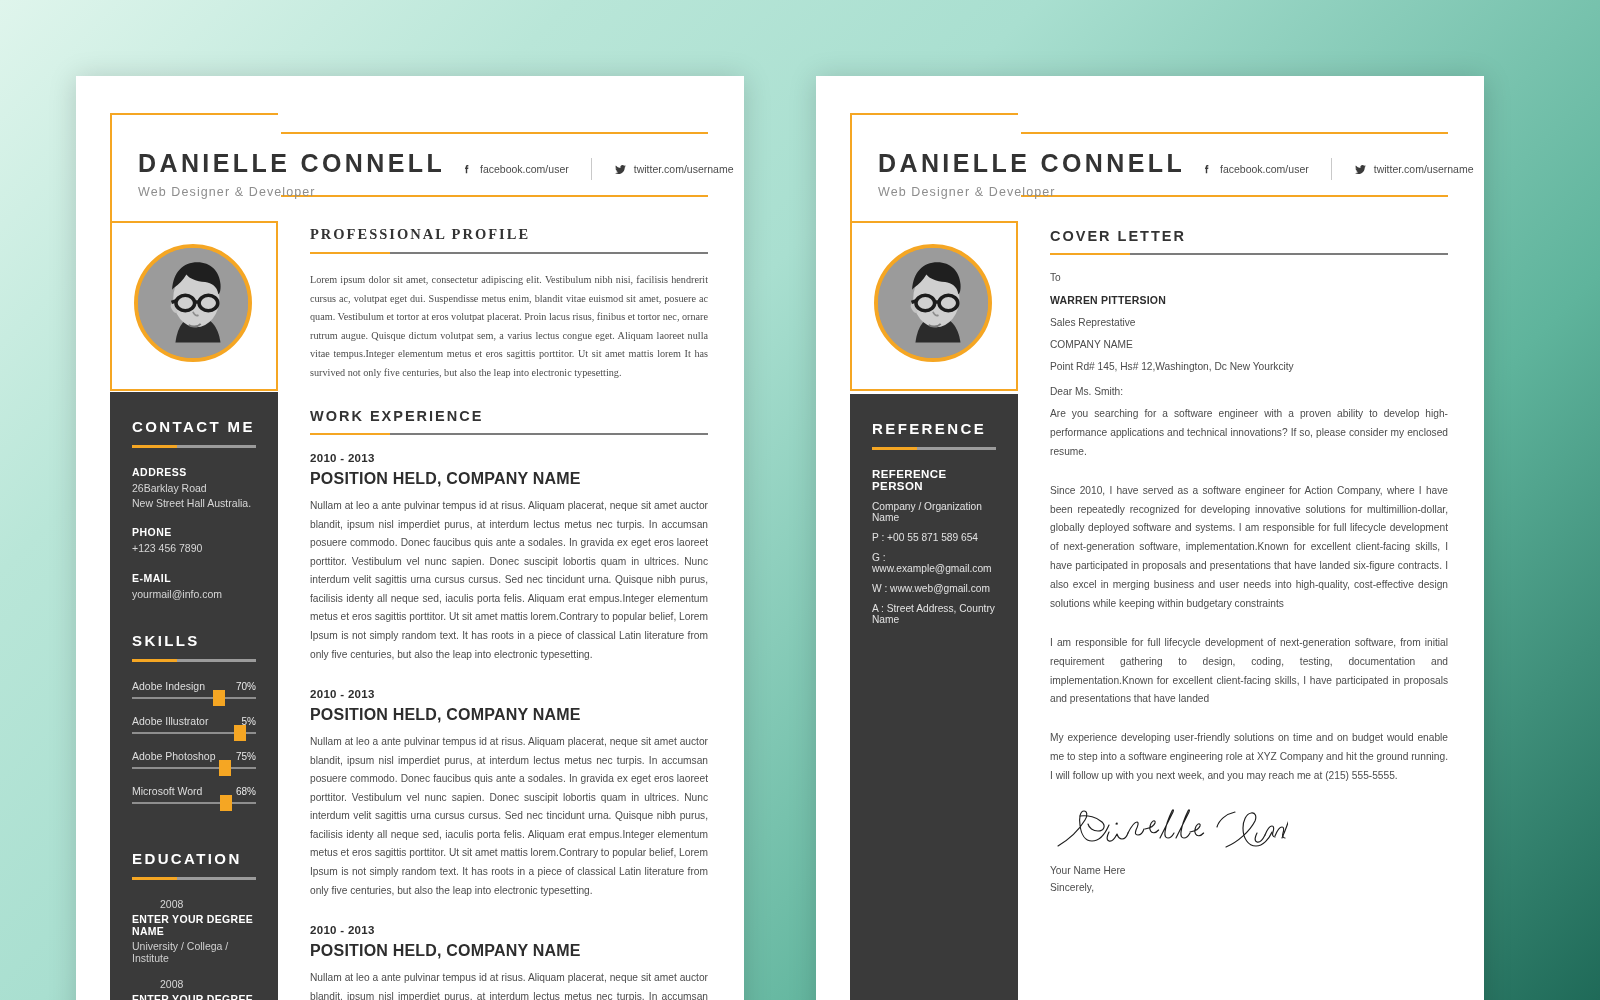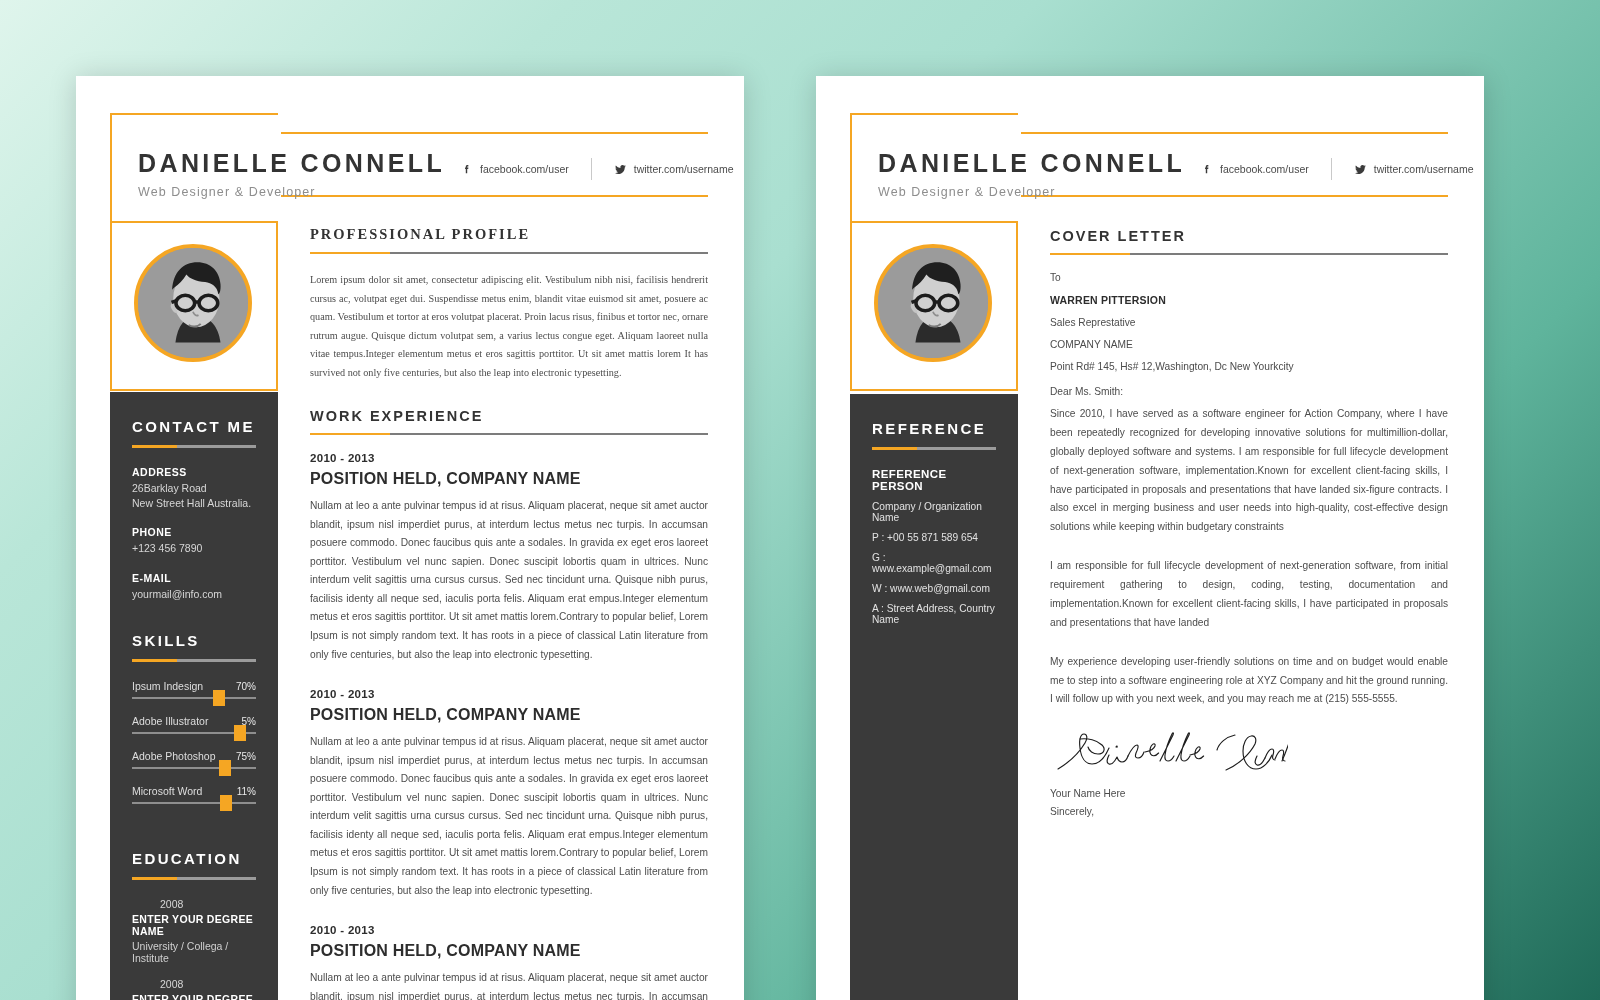--- a/index.html
+++ b/index.html
@@ -283,21 +283,21 @@
 
         <div class="sb-label">E-MAIL</div>
         <div class="sb-text">yourmail@info.com</div>
         <div class="sb-gap-lg"></div>
 
         <div class="sb-head">SKILLS</div>
         <div class="rule-split"></div>
         <div id="skills-list">
             <div class="skill">
               <div class="skill-top">
-                <span class="skill-name">Ipsum Indesign</span>
+                <span class="skill-name">Adobe Indesign</span>
                 <span class="skill-pct">70%</span>
               </div>
               <div class="skill-track">
                 <span class="skill-knob" style="left: 70%;"></span>
               </div>
             </div>
             <div class="skill">
               <div class="skill-top">
                 <span class="skill-name">Adobe Illustrator</span>
                 <span class="skill-pct">5%</span>
@@ -311,21 +311,21 @@
                 <span class="skill-name">Adobe Photoshop</span>
                 <span class="skill-pct">75%</span>
               </div>
               <div class="skill-track">
                 <span class="skill-knob" style="left: 75%;"></span>
               </div>
             </div>
             <div class="skill">
               <div class="skill-top">
                 <span class="skill-name">Microsoft Word</span>
-                <span class="skill-pct">11%</span>
+                <span class="skill-pct">68%</span>
               </div>
               <div class="skill-track">
                 <span class="skill-knob" style="left: 76%;"></span>
               </div>
             </div>
           </div>
 
         <div class="sb-gap-lg"></div>
         <div class="sb-head">EDUCATION</div>
         <div class="rule-split"></div>
@@ -433,20 +433,21 @@
         <div class="ref-line">P : +00 55 871 589 654</div>
         <div class="ref-line">G : www.example@gmail.com</div>
         <div class="ref-line">W : www.web@gmail.com</div>
         <div class="ref-line">A : Street Address, Country Name</div>
       </div>
     </div>
 
     <div class="main-col" style="left:234px; top:310px; width:398px;">
       <div class="cl-greet">Dear Ms. Smith:</div>
       <div id="letter-paragraphs">
+          <div class="cl-para">Are you searching for a software engineer with a proven ability to develop high-performance applications and technical innovations? If so, please consider my enclosed resume.</div>
           <div class="cl-para">Since 2010, I have served as a software engineer for Action Company, where I have been repeatedly recognized for developing innovative solutions for multimillion-dollar, globally deployed software and systems. I am responsible for full lifecycle development of next-generation software, implementation.Known for excellent client-facing skills, I have participated in proposals and presentations that have landed six-figure contracts. I also excel in merging business and user needs into high-quality, cost-effective design solutions while keeping within budgetary constraints</div>
           <div class="cl-para">I am responsible for full lifecycle development of next-generation software, from initial requirement gathering to design, coding, testing, documentation and implementation.Known for excellent client-facing skills, I have participated in proposals and presentations that have landed</div>
           <div class="cl-para">My experience developing user-friendly solutions on time and on budget would enable me to step into a software engineering role at XYZ Company and hit the ground running. I will follow up with you next week, and you may reach me at (215) 555-5555.</div>
         </div>
 
       <div class="signature">
         <svg width="238" height="46" viewBox="0 0 238 46">
           <g fill="none" stroke="#1d1d1d" stroke-width="1.15" stroke-linecap="round" stroke-linejoin="round">
             <path d="M8 40c10-6 21-16 27-26 3-5 2-9-1-9-4 0-5 7-4 14 1 9 5 16 12 16 8 0 14-9 17-16"></path>
             <path d="M30 10c8-1 17 1 22 6 4 4 2 9-4 9-5 0-9-3-10-7"></path>

